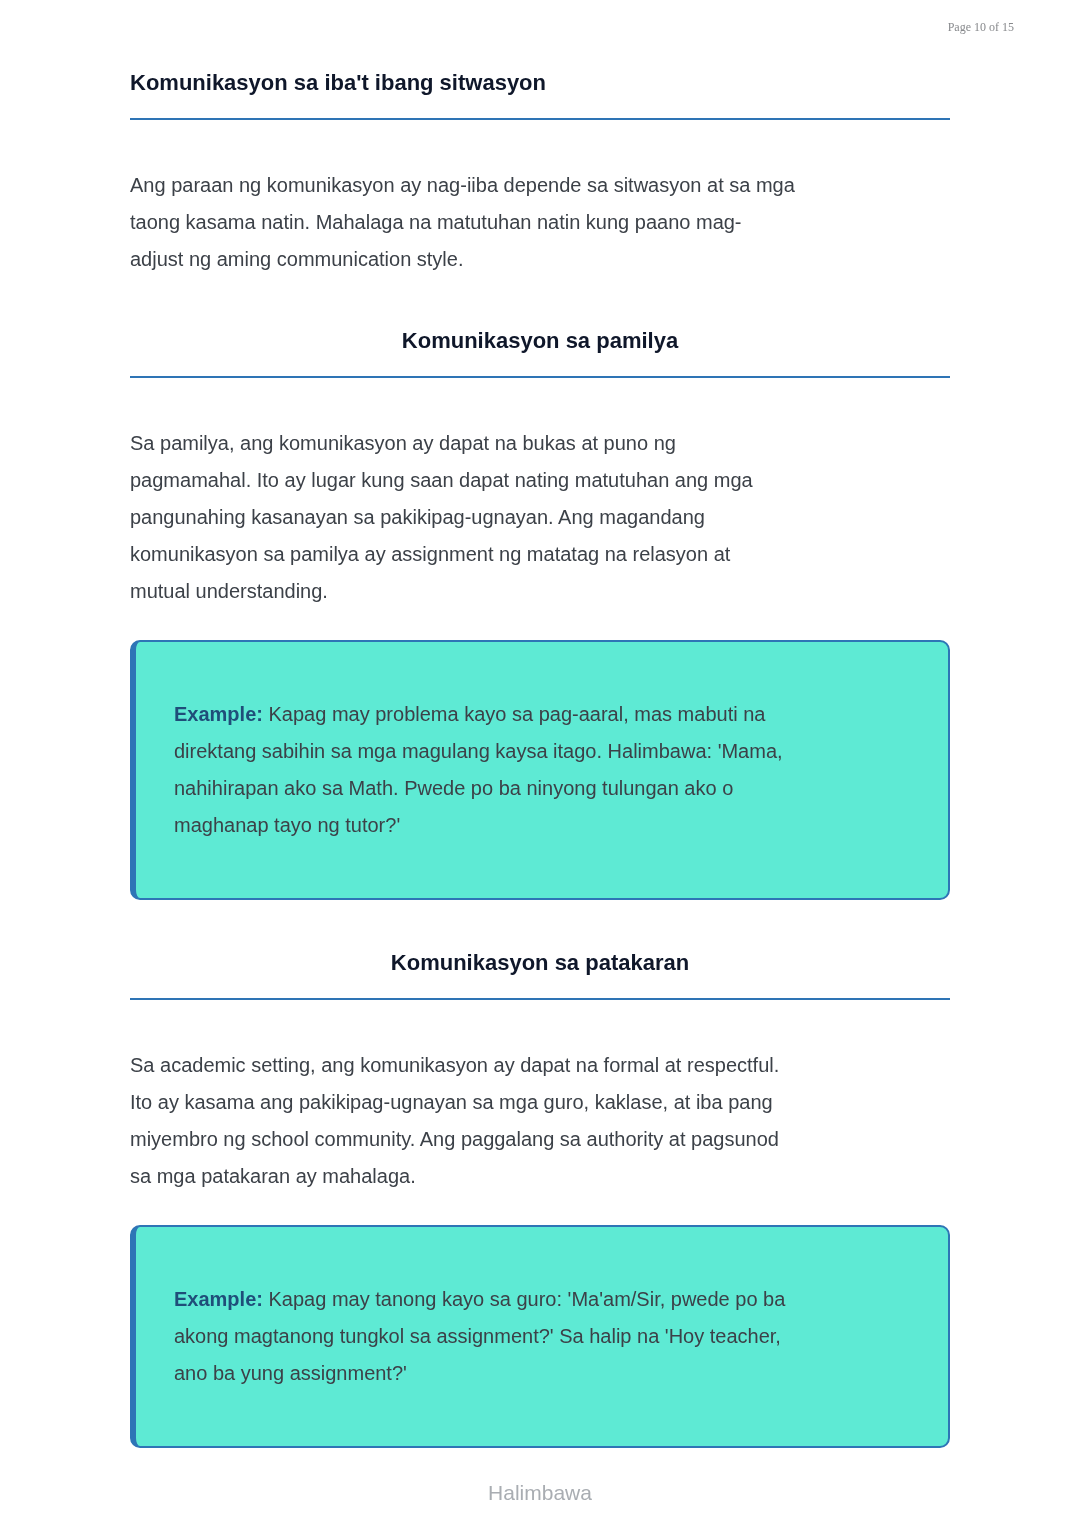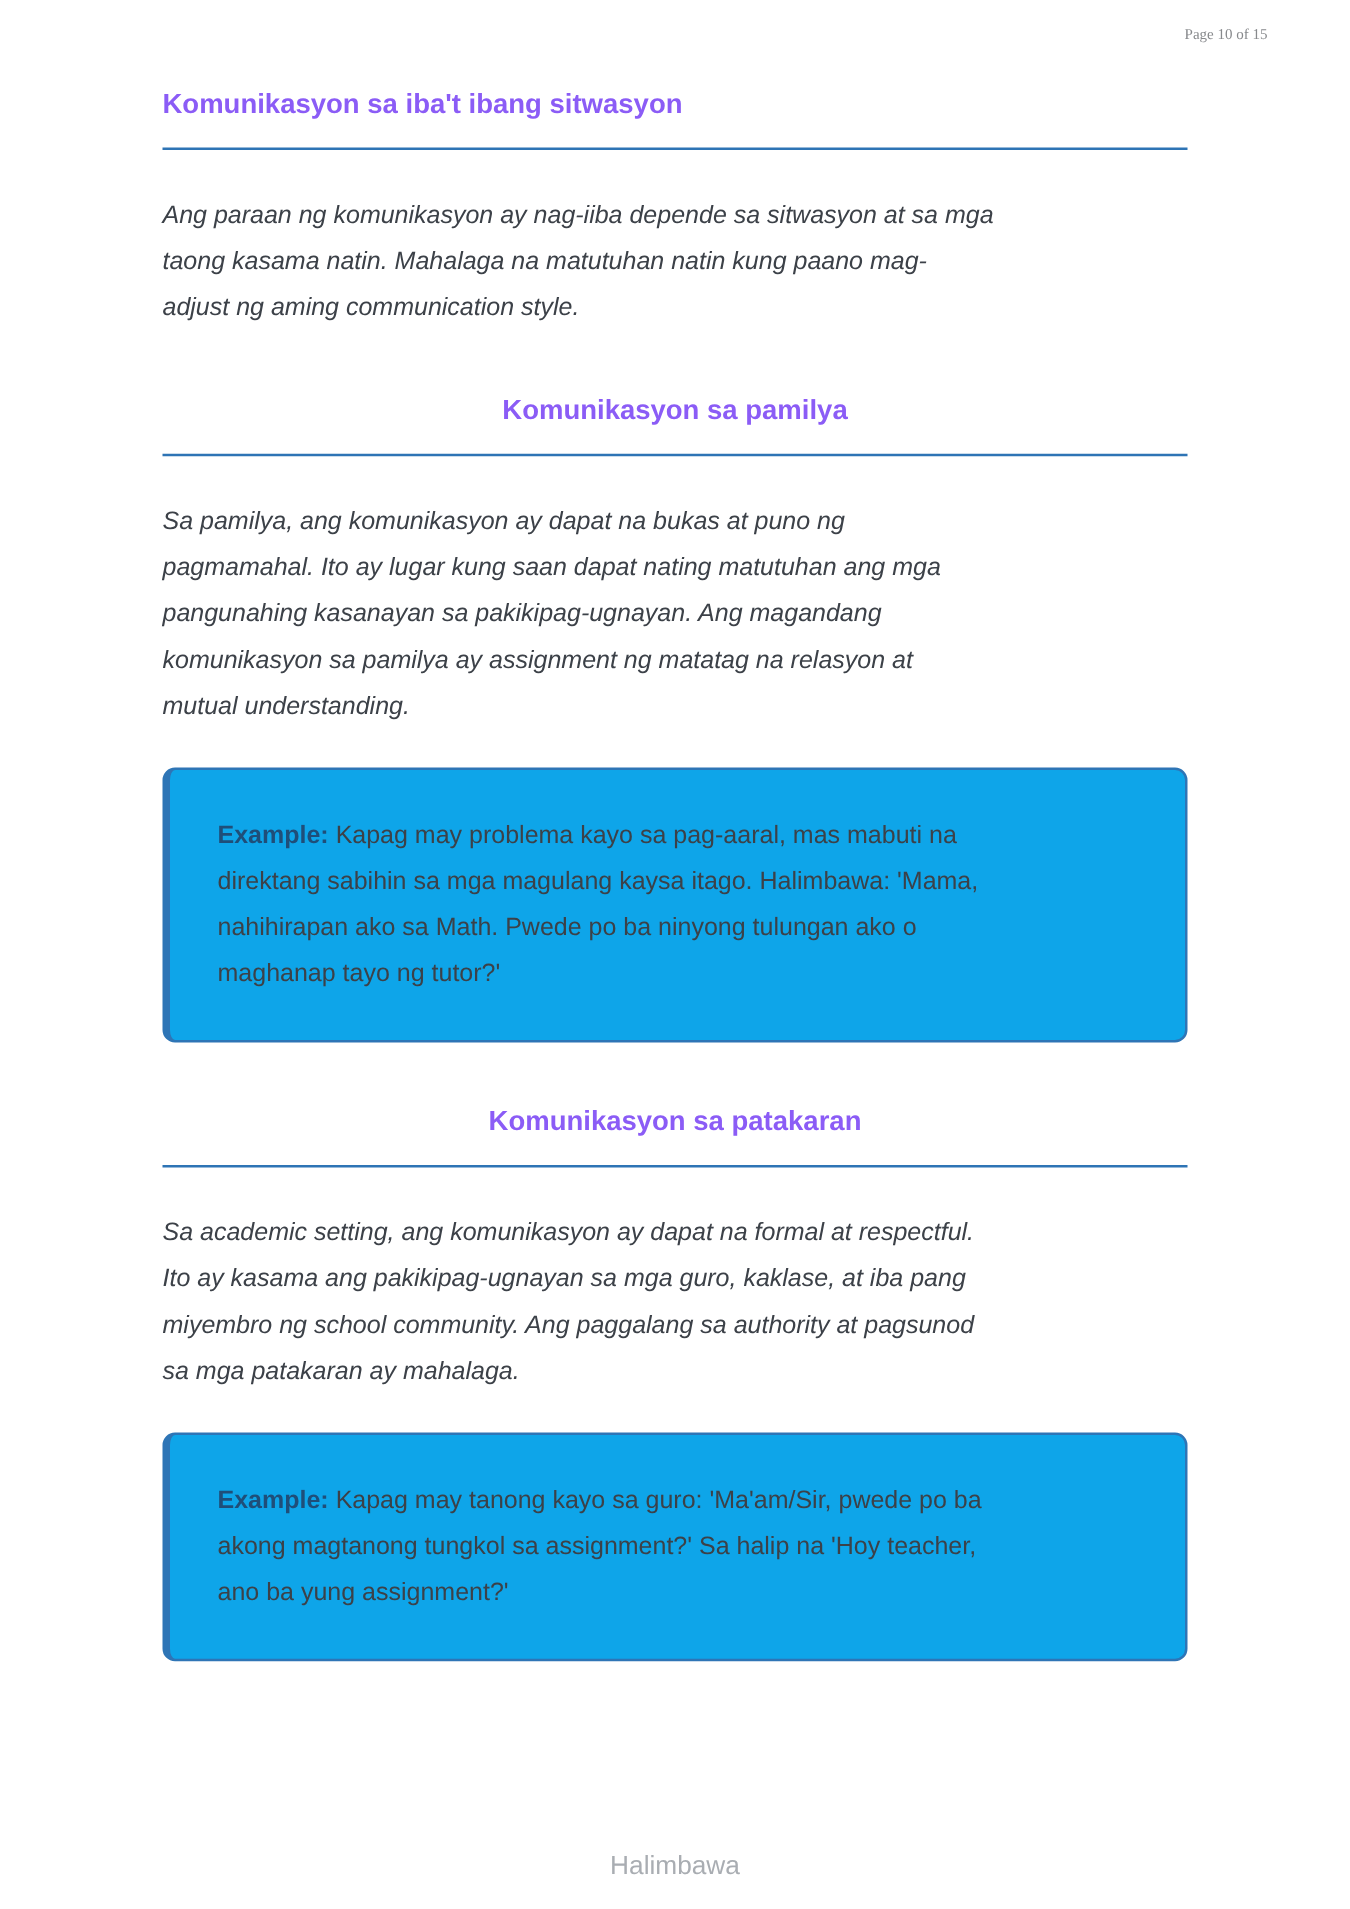--- a/index.html
+++ b/index.html
@@ -21,47 +21,46 @@
   }
   .content {
     width: 820px;
     margin-left: 130px;
     padding-top: 68px;
   }
   .heading {
     font-size: 22px;
     line-height: 30px;
     font-weight: 700;
-    color: #8b5cf6;
+    color: #0f172a;
   }
   .rule {
     height: 2px;
     background: #2e74b5;
     margin-top: 20px;
   }
   .para {
-    margin-top: 34px;
+    margin-top: 47px;
     font-size: 20px;
     line-height: 37px;
     color: #3c4148;
     white-space: pre-line;
-    font-style: italic;
   }
   .section-family .heading,
   .section-school .heading {
     margin-top: 48px;
     text-align: center;
   }
   .example-box {
     margin-top: 30px;
     border: 2px solid #2e75b6;
     border-left: 6px solid #2e75b6;
     border-radius: 10px;
-    padding: 34px 38px;
-    background: #0ea5e9;
+    padding: 54px 38px;
+    background: #5eead4;
   }
   .example-para {
     font-size: 20px;
     line-height: 37px;
     color: #3c4148;
     white-space: normal;
   }
   .example-label {
     font-weight: 700;
     color: #1f4e79;

